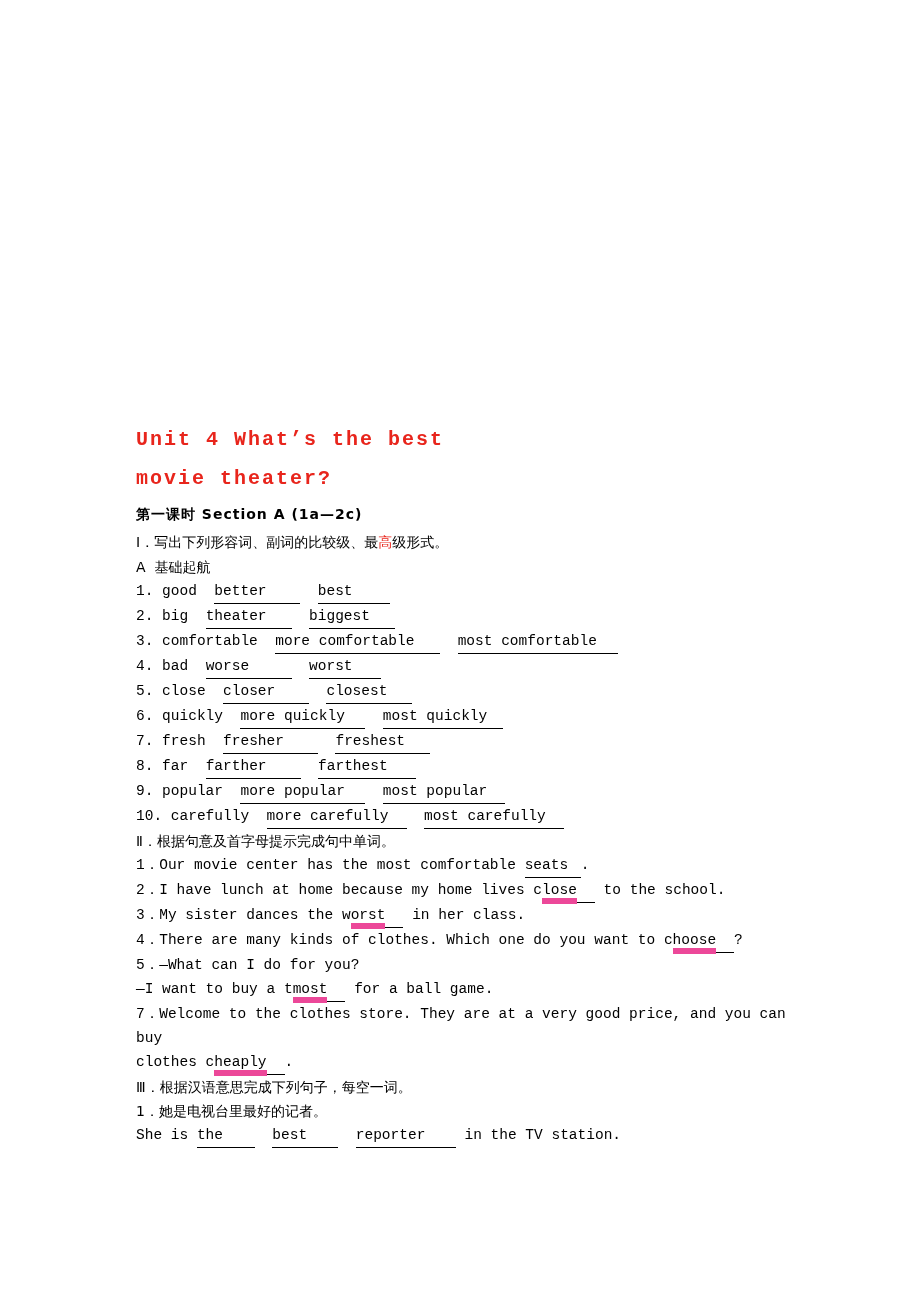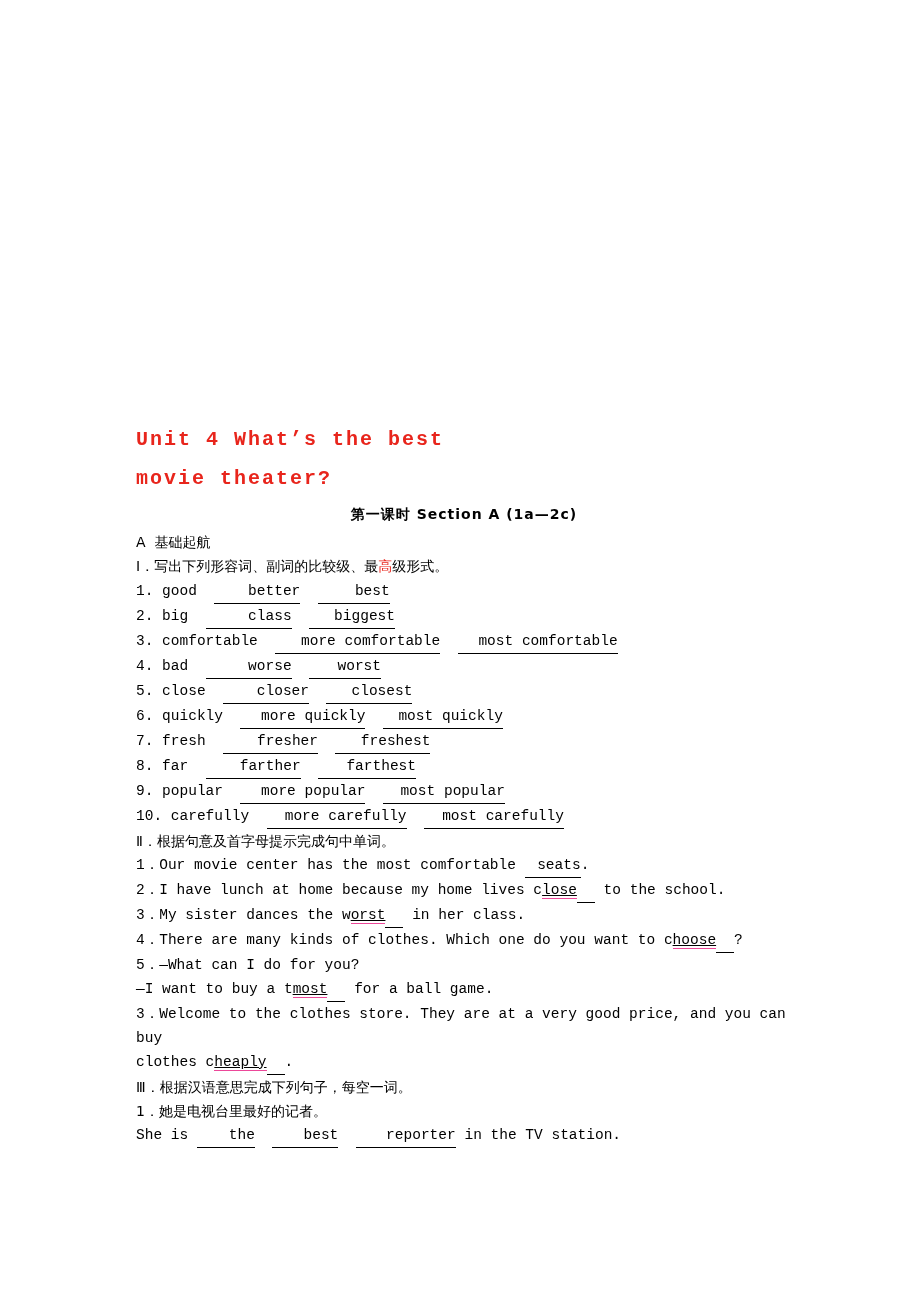--- a/index.html
+++ b/index.html
@@ -29,70 +29,68 @@
     letter-spacing: 2px;
     text-align: left;
     line-height: 1.95;
     font-family: "Liberation Mono", "DejaVu Sans Mono", monospace;
   }
   .title-line.first {
     text-align: left;
     padding-right: 2px;
   }
   .subtitle {
-    text-align: center;
     font-size: 15px;
     font-weight: bold;
     letter-spacing: 1px;
     margin-top: 8px;
     margin-bottom: 6px;
   }
   .line {
     font-size: 14.5px;
     line-height: 24px;
     white-space: pre-wrap;
     word-wrap: break-word;
   }
   .blank {
     display: inline-block;
     border-bottom: 1px solid #000;
-    text-align: right;
+    text-align: left;
     white-space: pre;
   }
   .ul {
-    border-bottom: 1px solid #ec4899;
+    border-bottom: 6px solid #ec4899;
     white-space: pre;
-    text-decoration: underline;
   }
   .red-dot {
     color: #e8251c;
   }
   .cn {
     font-family: "DejaVu Sans", "Liberation Sans", sans-serif;
     font-size: 14px;
   }
 </style>
 </head>
 <body>
 
 <div class="page">
   <div class="content">
 
     <div class="title-line first">Unit  4  What’s the best</div>
     <div class="title-line">movie  theater?</div>
 
     <div class="subtitle cn">第一课时  Section A (1a—2c)</div>
 
+    <div class="line"><span class="cn">Ⅰ．写出下列形容词、副词的比较级、最</span><span class="cn red-dot">高</span><span class="cn">级形式。</span></div>
+
     <div class="line cn">A  基础起航</div>
-
-    <div class="line"><span class="cn">Ⅰ．写出下列形容词、副词的比较级、最</span><span class="cn red-dot">高</span><span class="cn">级形式。</span></div>
 
     <div class="line"><span>1.</span> <span>good</span>  <span class="blank" style="width:86px">better</span>  <span class="blank" style="width:72px">best</span></div>
 
-    <div class="line"><span>2.</span> <span>big</span>  <span class="blank" style="width:86px">class</span>  <span class="blank" style="width:86px">biggest</span></div>
+    <div class="line"><span>2.</span> <span>big</span>  <span class="blank" style="width:86px">theater</span>  <span class="blank" style="width:86px">biggest</span></div>
 
     <div class="line"><span>3.</span> <span>comfortable</span>  <span class="blank" style="width:165px">more comfortable</span>  <span class="blank" style="width:160px">most comfortable</span></div>
 
     <div class="line"><span>4.</span> <span>bad</span>  <span class="blank" style="width:86px">worse</span>  <span class="blank" style="width:72px">worst</span></div>
 
     <div class="line"><span>5.</span> <span>close</span>  <span class="blank" style="width:86px">closer</span>  <span class="blank" style="width:86px">closest</span></div>
 
     <div class="line"><span>6.</span> <span>quickly</span>  <span class="blank" style="width:125px">more quickly</span>  <span class="blank" style="width:120px">most quickly</span></div>
 
     <div class="line"><span>7.</span> <span>fresh</span>  <span class="blank" style="width:95px">fresher</span>  <span class="blank" style="width:95px">freshest</span></div>
@@ -110,21 +108,21 @@
     <div class="line"><span>2．I have lunch at home because my home lives c</span><span class="ul">lose</span><span class="blank" style="width:18px"> </span><span> to the school.</span></div>
 
     <div class="line"><span>3．My sister dances the w</span><span class="ul">orst</span><span class="blank" style="width:18px"> </span><span> in her class.</span></div>
 
     <div class="line"><span>4．There are many kinds of clothes. Which one do you want to c</span><span class="ul">hoose</span><span class="blank" style="width:18px"> </span><span>?</span></div>
 
     <div class="line">5．—What can I do for you?</div>
     <div class="line"><span>—I want to buy a t</span><span class="ul">most</span><span class="blank" style="width:18px"> </span><span> for a ball game.</span></div>
 
 
-    <div class="line">3．Welcome to the clothes store. They are at a very good price, and you can buy</div>
+    <div class="line">7．Welcome to the clothes store. They are at a very good price, and you can buy</div>
     <div class="line"><span>clothes c</span><span class="ul">heaply</span><span class="blank" style="width:18px"> </span><span>.</span></div>
 
 
     <div class="line cn">Ⅲ．根据汉语意思完成下列句子，每空一词。</div>
     <div class="line cn">1．她是电视台里最好的记者。</div>
     <div class="line"><span>She is </span><span class="blank" style="width:58px">the</span>  <span class="blank" style="width:66px">best</span>  <span class="blank" style="width:100px">reporter</span><span> in the TV station.</span></div>
 
   </div>
 </div>
 

